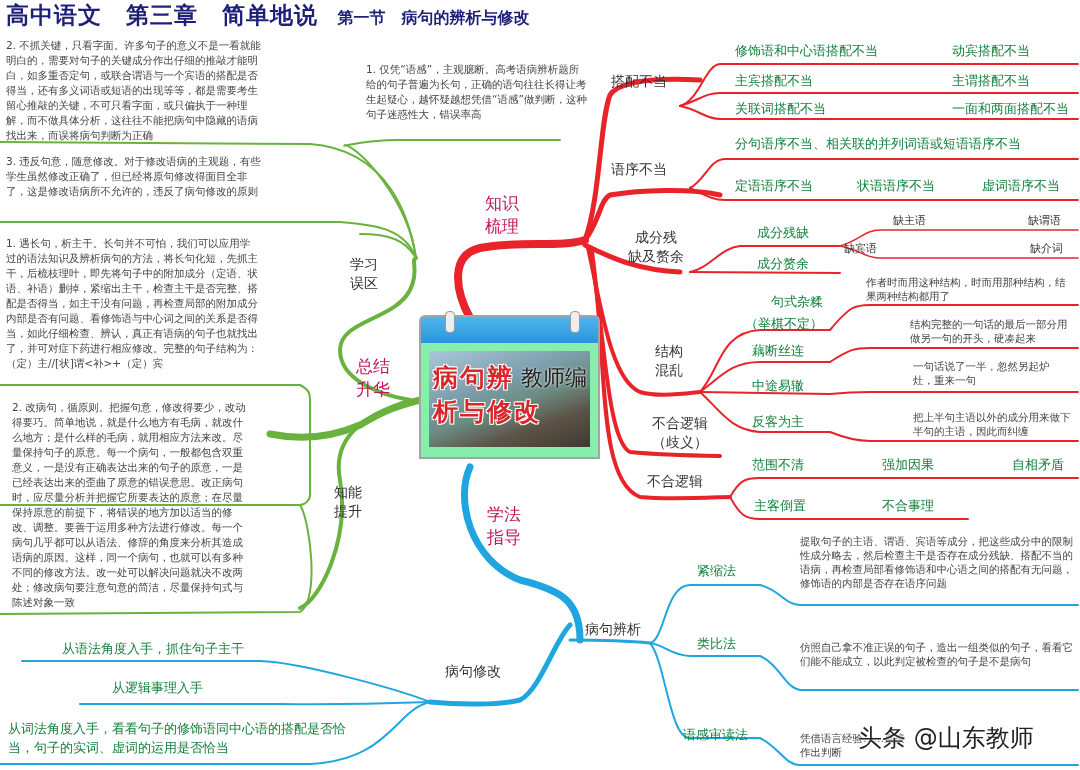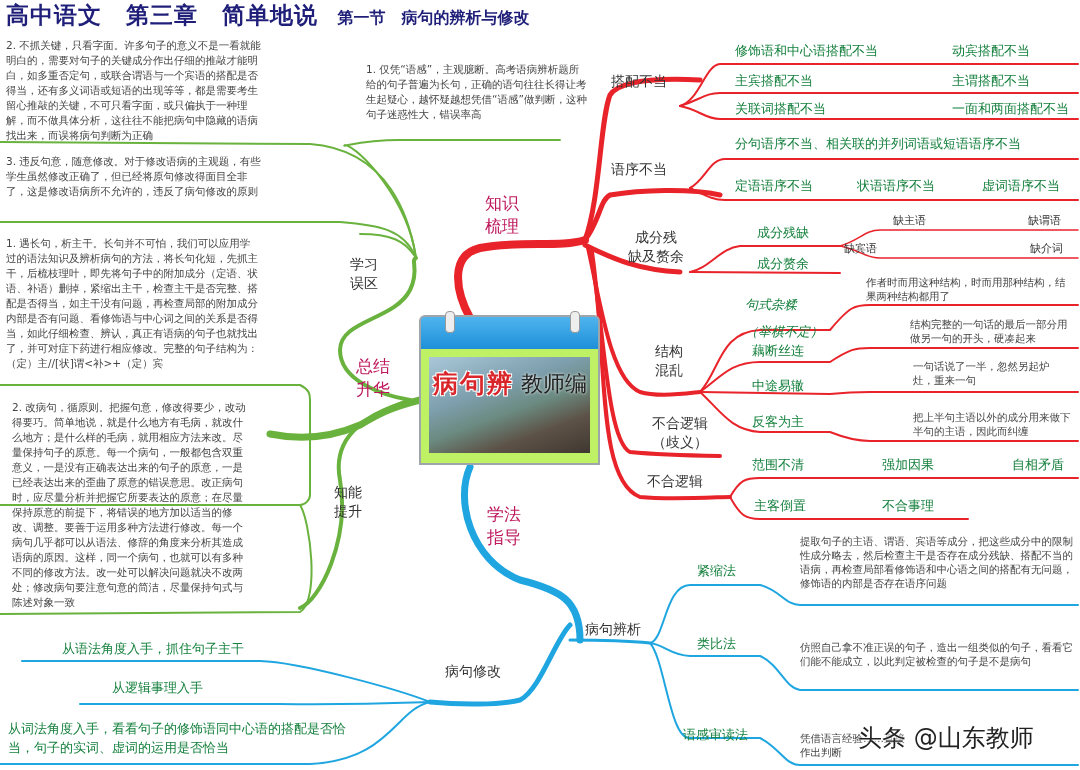--- a/index.html
+++ b/index.html
@@ -10,21 +10,21 @@
   #title .small{font-size:16px;}
   svg#lines{position:absolute;left:0;top:0;width:1080px;height:770px;}
   .note{font-size:10.5px;line-height:15px;color:#444;}
   .lbl{font-size:13px;color:#15803d;white-space:nowrap;}
   .lbl-s{font-size:11px;color:#333;white-space:nowrap;}
   .node{font-size:17px;color:#be185d;line-height:23px;text-align:center;}
   .mid{font-size:14px;color:#333;line-height:19px;text-align:center;}
   .desc{font-size:10.5px;line-height:14px;color:#444;}
   #calendar{left:419px;top:315px;width:181px;height:150px;}
   .cal-top{position:absolute;left:0;top:0;width:181px;height:36px;background:linear-gradient(#4fb4ee,#1e8fd8);border-radius:6px 6px 0 0;border:2px solid #9fa6ab;box-sizing:border-box;}
-  .cal-body{position:absolute;left:0;top:34px;width:181px;height:116px;background:#bef264;border:2px solid #9fa6ab;border-top:none;box-sizing:border-box;}
+  .cal-body{position:absolute;left:0;top:28px;width:181px;height:116px;background:#86efac;border:2px solid #9fa6ab;border-top:none;box-sizing:border-box;}
   .cal-photo{position:absolute;left:8px;top:8px;width:161px;height:96px;background:linear-gradient(160deg,#a9c7d8 0%,#7e9fae 35%,#6b8a80 55%,#5d5247 75%,#3f3730 100%);}
   .ring{position:absolute;top:-6px;width:8px;height:20px;background:#eee;border:1px solid #999;border-radius:4px;}
   .cal-text{position:absolute;left:12px;font-size:25px;font-weight:bold;color:#d9262a;letter-spacing:2px;text-shadow:1px 1px 0 #fff,-1px -1px 0 #fff,1px -1px 0 #fff,-1px 1px 0 #fff;white-space:nowrap;}
   .wm{font-size:24px;color:#222;white-space:nowrap;text-shadow:0 0 3px #fff,0 0 3px #fff;}
 </style>
 </head>
 <body>
 
 <div id="title" class="abs">
   <span class="big">高中语文　第三章　简单地说</span>
@@ -112,21 +112,21 @@
 缺及赘余</div>
 <div class="abs lbl" style="left:757px;top:224px;">成分残缺</div>
 <div class="abs lbl" style="left:757px;top:255px;">成分赘余</div>
 <div class="abs lbl-s" style="left:893px;top:213px;">缺主语</div>
 <div class="abs lbl-s" style="left:1028px;top:213px;">缺谓语</div>
 <div class="abs lbl-s" style="left:844px;top:241px;">缺宾语</div>
 <div class="abs lbl-s" style="left:1030px;top:241px;">缺介词</div>
 
 <div class="abs mid" style="left:655px;top:342px;white-space:pre;">结构
 混乱</div>
-<div class="abs lbl" style="left:745px;top:291px;white-space:pre;text-align:left;line-height:27px;font-style:italic;">句式杂糅
+<div class="abs lbl" style="left:745px;top:291px;white-space:pre;text-align:right;line-height:22px;">句式杂糅
 （举棋不定）</div>
 <div class="abs desc" style="left:866px;top:275px;width:205px;">作者时而用这种结构，时而用那种结构，结果两种结构都用了</div>
 <div class="abs lbl" style="left:752px;top:342px;">藕断丝连</div>
 <div class="abs desc" style="left:910px;top:317px;width:165px;">结构完整的一句话的最后一部分用做另一句的开头，硬凑起来</div>
 <div class="abs lbl" style="left:752px;top:377px;">中途易辙</div>
 <div class="abs desc" style="left:913px;top:359px;width:150px;">一句话说了一半，忽然另起炉灶，重来一句</div>
 <div class="abs lbl" style="left:752px;top:413px;">反客为主</div>
 <div class="abs desc" style="left:913px;top:410px;width:165px;">把上半句主语以外的成分用来做下半句的主语，因此而纠缠</div>
 
 <div class="abs mid" style="left:652px;top:414px;white-space:pre;">不合逻辑
@@ -152,20 +152,21 @@
 <div class="abs note" style="left:12px;top:400px;width:236px;">2. 改病句，循原则。把握句意，修改得要少，改动得要巧。简单地说，就是什么地方有毛病，就改什么地方；是什么样的毛病，就用相应方法来改。尽量保持句子的原意。每一个病句，一般都包含双重意义，一是没有正确表达出来的句子的原意，一是已经表达出来的歪曲了原意的错误意思。改正病句时，应尽量分析并把握它所要表达的原意；在尽量保持原意的前提下，将错误的地方加以适当的修改、调整。要善于运用多种方法进行修改。每一个病句几乎都可以从语法、修辞的角度来分析其造成语病的原因。这样，同一个病句，也就可以有多种不同的修改方法。改一处可以解决问题就决不改两处；修改病句要注意句意的简洁，尽量保持句式与陈述对象一致</div>
 
 <div id="calendar" class="abs">
   <div class="cal-top">
     <div class="ring" style="left:24px;"></div>
     <div class="ring" style="left:149px;"></div>
   </div>
   <div class="cal-body">
     <div class="cal-photo"></div>
     <div class="cal-text" style="top:18px;">病句辨</div>
+    <div class="cal-text" style="top:52px;">析与修改</div>
     <div class="abs" style="left:100px;top:20px;font-size:22px;color:#222;text-shadow:0 0 3px #fff;">教师编</div>
   </div>
 </div>
 
 <div class="abs node" style="left:487px;top:503px;white-space:pre;">学法
 指导</div>
 <div class="abs mid" style="left:585px;top:620px;">病句辨析</div>
 <div class="abs lbl" style="left:697px;top:562px;">紧缩法</div>
 <div class="abs desc" style="left:800px;top:534px;width:278px;">提取句子的主语、谓语、宾语等成分，把这些成分中的限制性成分略去，然后检查主干是否存在成分残缺、搭配不当的语病，再检查局部看修饰语和中心语之间的搭配有无问题，修饰语的内部是否存在语序问题</div>
 <div class="abs lbl" style="left:697px;top:635px;">类比法</div>

